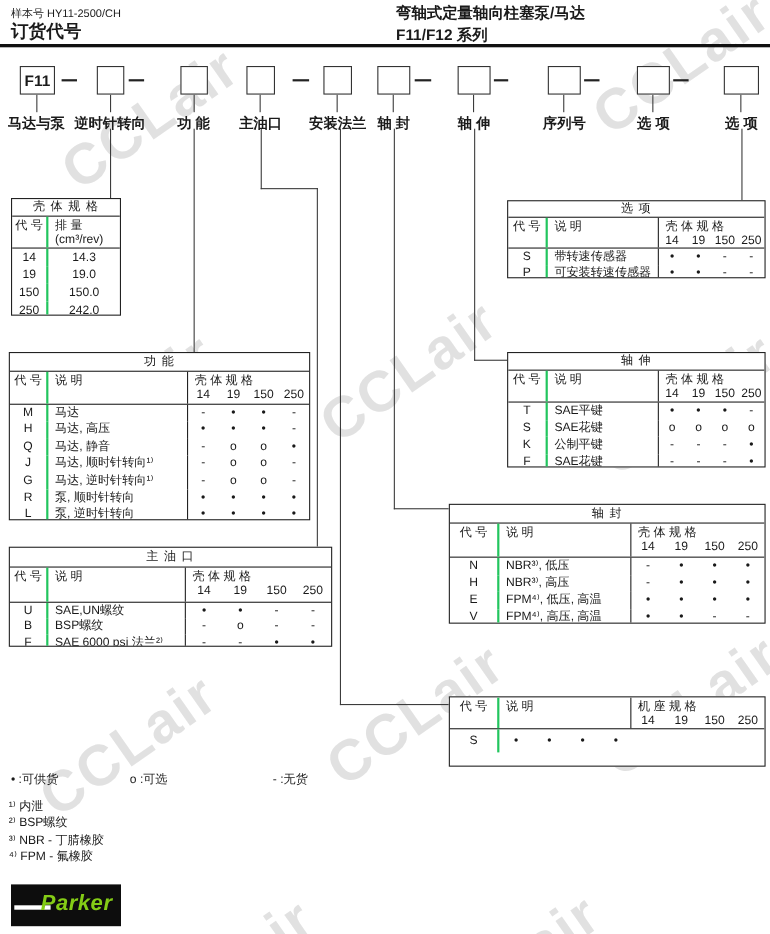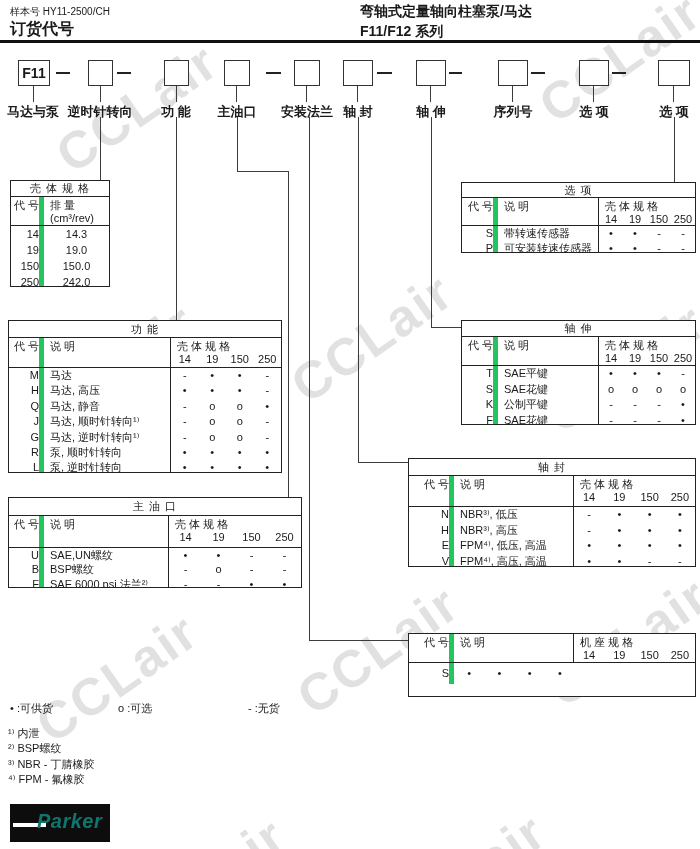--- a/index.html
+++ b/index.html
@@ -37,37 +37,37 @@
   .ln{position:absolute;background:#3c3c3c;z-index:1}
   
   .tbl{
     position:absolute;box-sizing:border-box;border:1.5px solid #222;background:#fff;
     font-size:11px;overflow:hidden;z-index:2;
   }
   .t-title{border-bottom:1px solid #222;text-align:center;letter-spacing:1px}
   .t-head{display:flex;border-bottom:1.5px solid #222;line-height:13px}
   .t-head .c{padding-top:2px}
   .c{box-sizing:border-box}
-  .c.code{flex:0 0 var(--wcode);width:var(--wcode);border-right:5px solid #22c55e;text-align:right}
+  .c.code{flex:0 0 var(--wcode);width:var(--wcode);border-right:2px solid #22c55e;text-align:center}
   .c.desc{flex:1;padding-left:6px;border-right:1px solid #222;overflow:hidden;white-space:nowrap}
   .c.sizes{flex:0 0 var(--wsizes);width:var(--wsizes)}
   .sz-label{padding-left:6px}
   .sz-nums{display:flex}
   .sz-nums>span{flex:1;text-align:center}
   .t-body .trow{display:flex;height:var(--rowh);line-height:var(--rowh)}
   .tbl.nosz .c.desc{border-right:none}
   .tbl.nosz .t-body .c.desc{text-align:center;padding-left:0}
   
   .legend span{position:absolute;font-size:11px;white-space:nowrap}
   .footnotes{left:8px;top:726px;font-size:11px;line-height:15.4px;z-index:2}
   
   .plogo{left:10px;top:804px;width:100px;height:38px;background:#0d0d0d;z-index:2}
   .plogo .bar{position:absolute;left:3px;top:19px;width:33px;height:4px;background:#fff}
   .plogo .ptxt{
-    position:absolute;left:27px;top:6px;color:#0f766e;font-size:20px;
+    position:absolute;left:27px;top:6px;color:#84cc16;font-size:20px;
     font-weight:bold;font-style:italic;letter-spacing:.5px;
   }
 </style>
 </head>
 <body>
 
 <span class="wm" style="left:137px;top:108px">CCLair</span>
 <span class="wm" style="left:620px;top:58px">CCLair</span>
 <span class="wm" style="left:115px;top:368px">CCLair</span>
 <span class="wm" style="left:372px;top:338px">CCLair</span>

